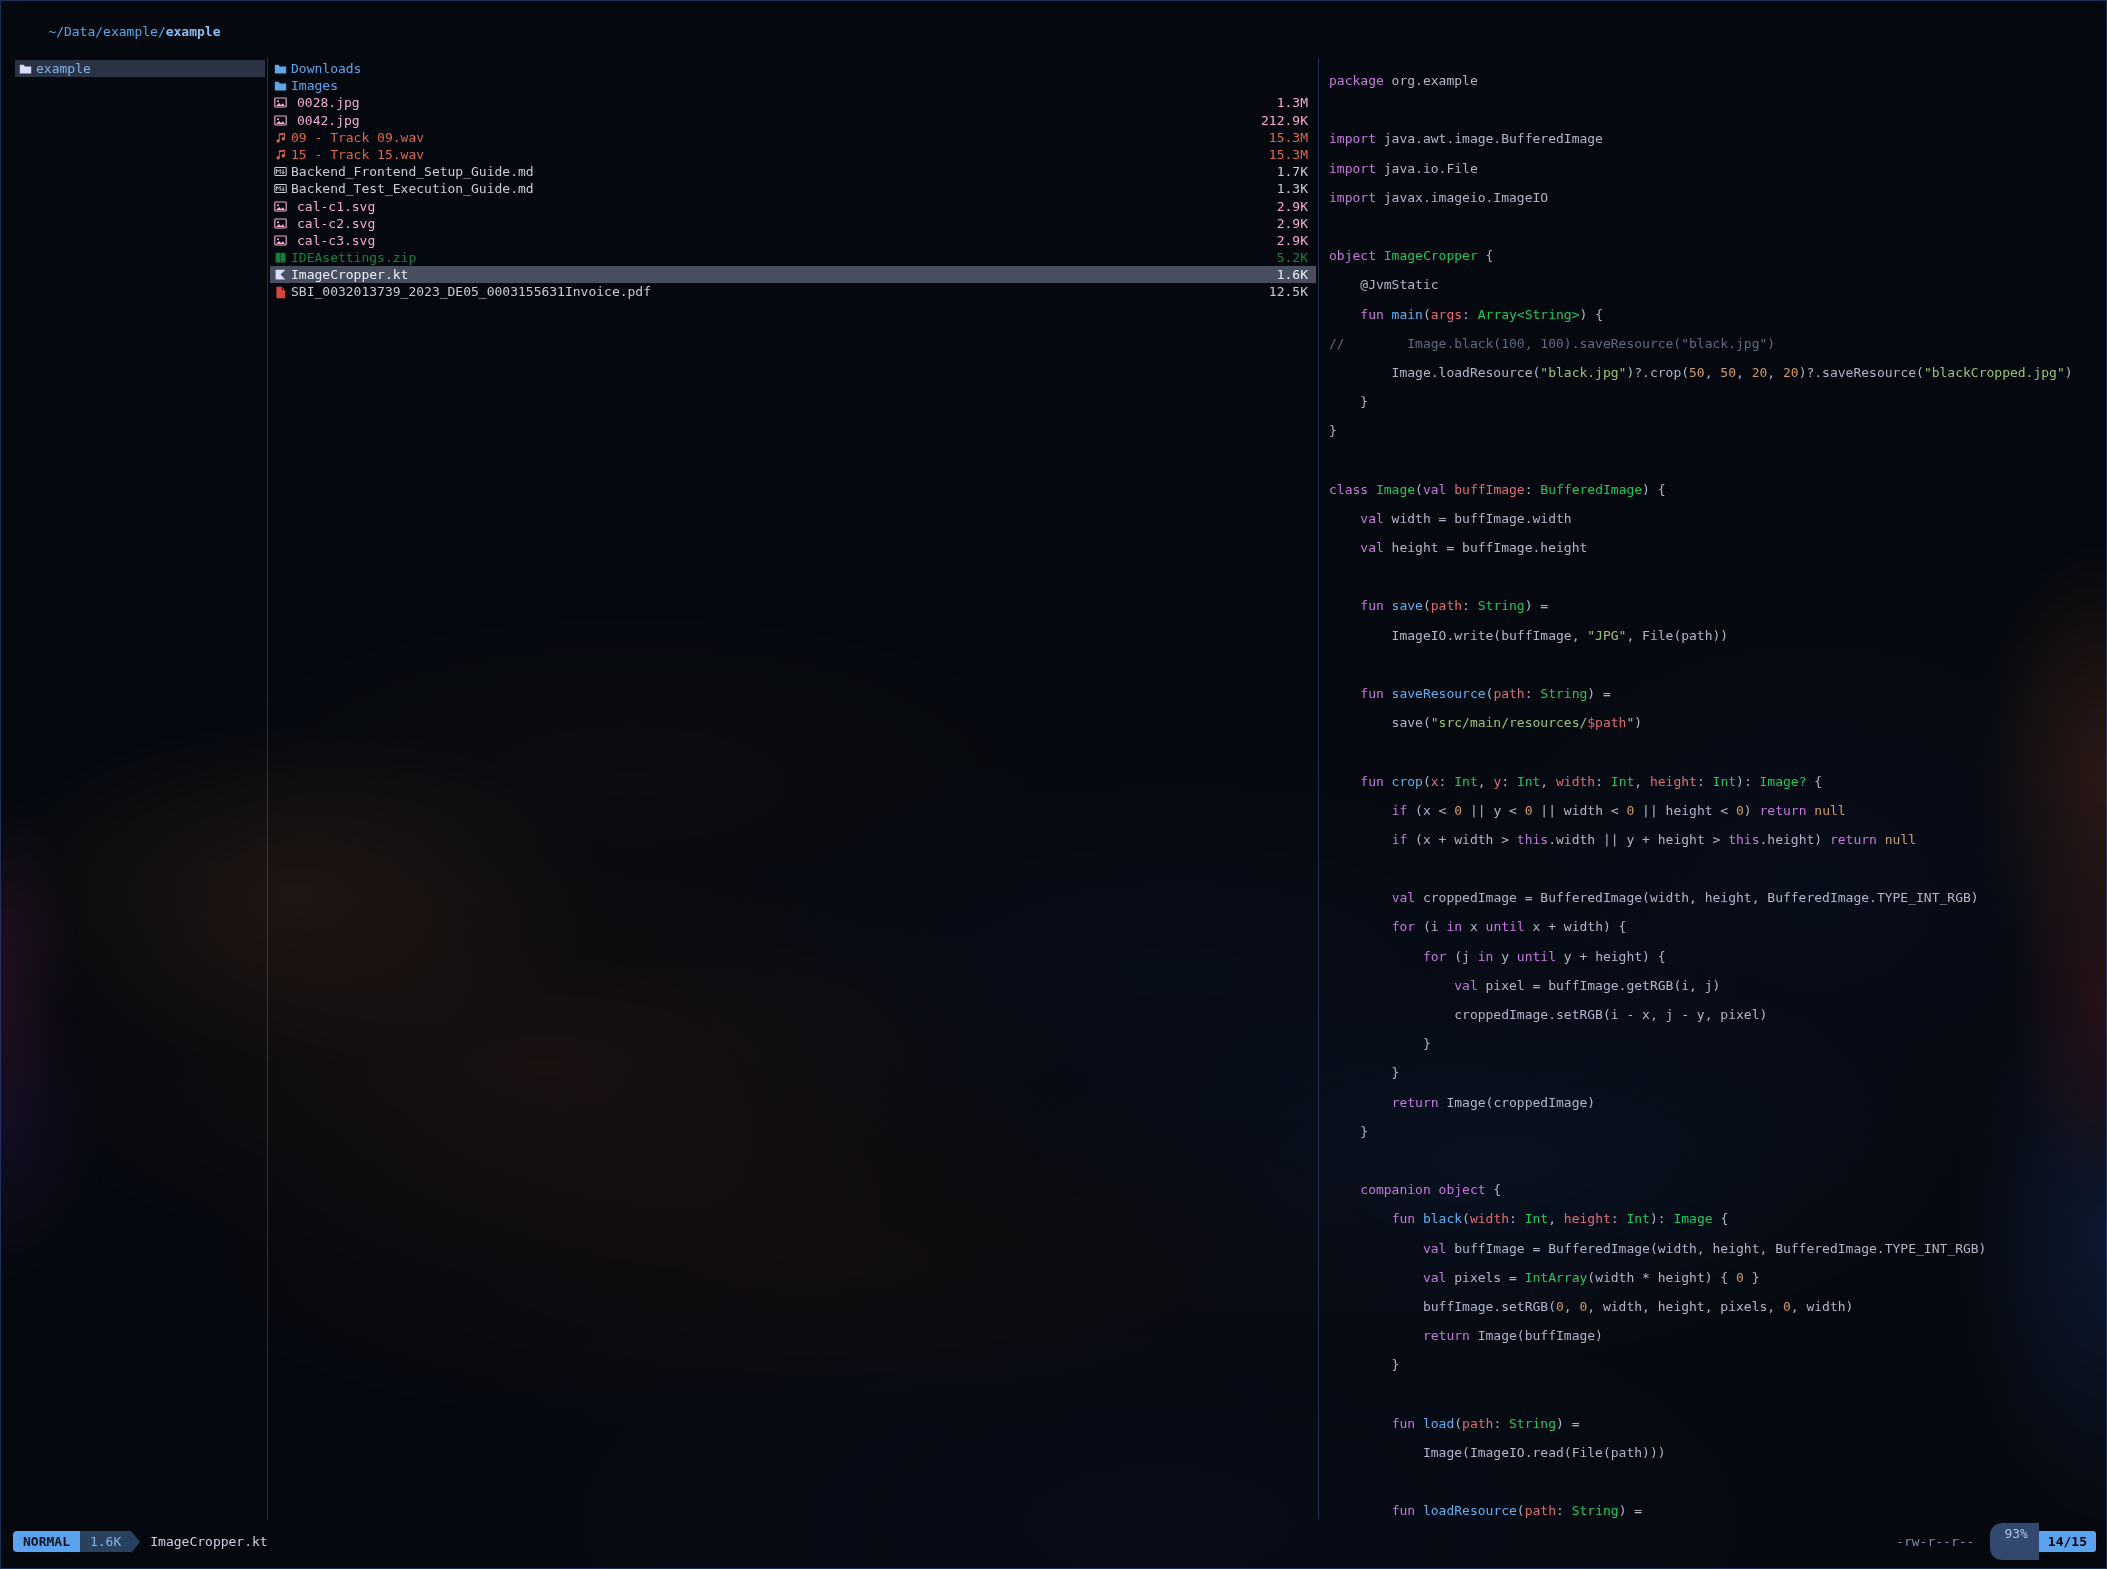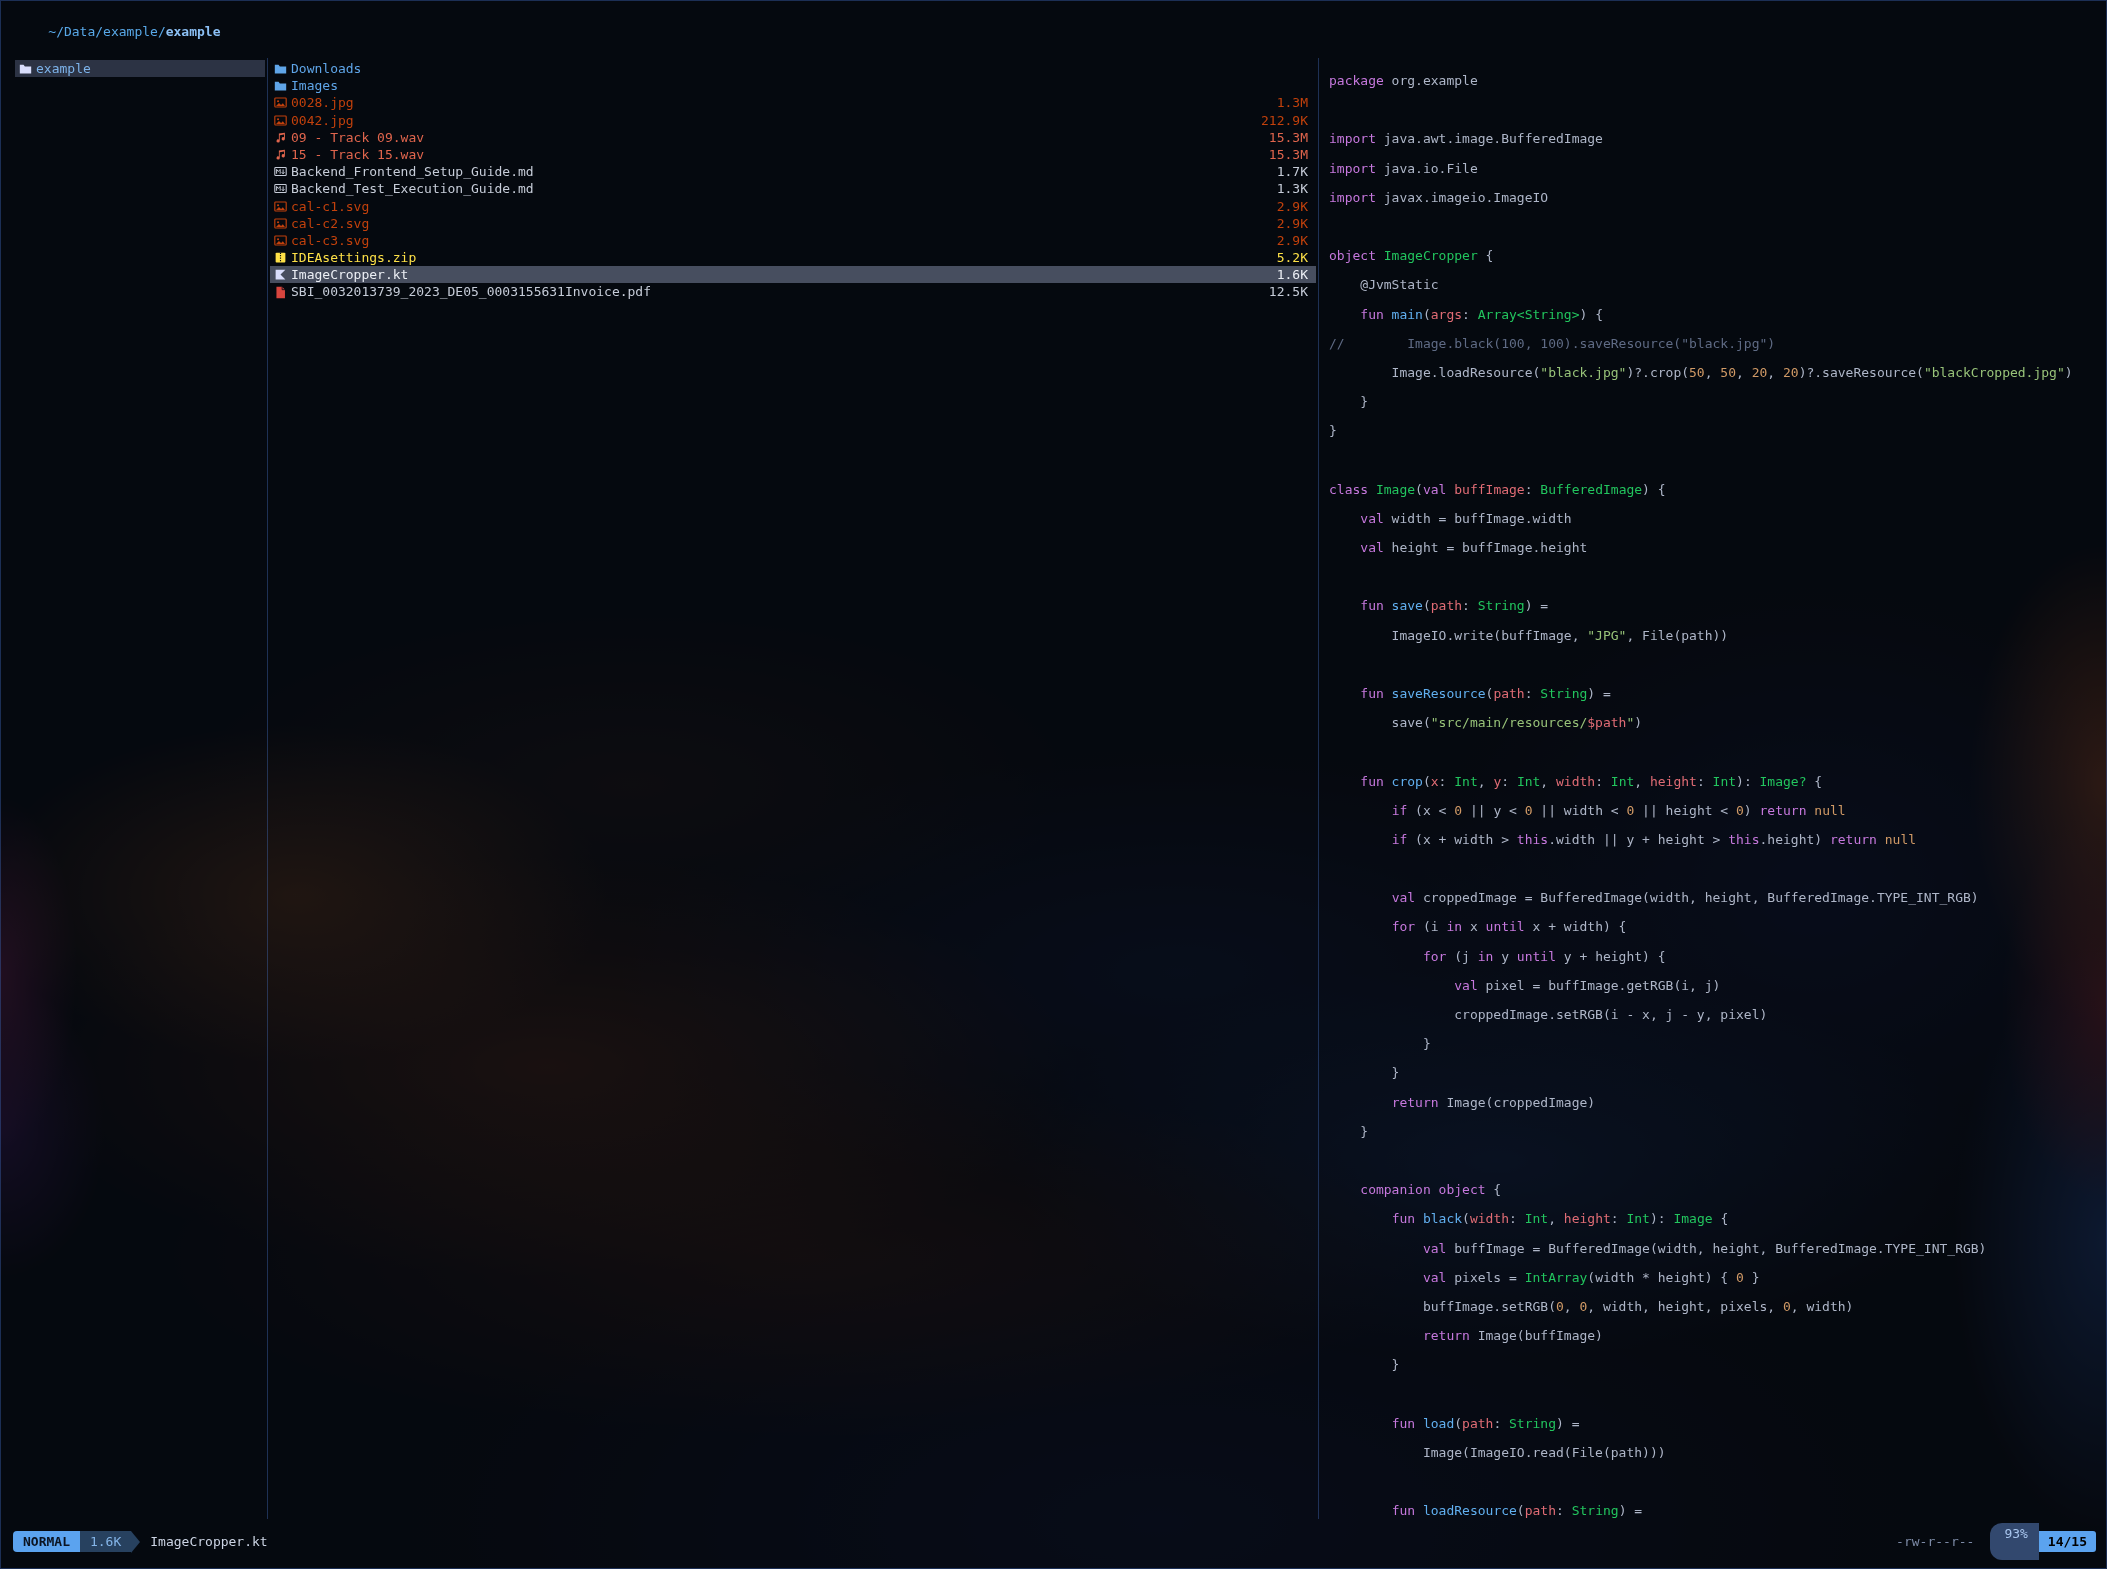--- a/index.html
+++ b/index.html
@@ -56,24 +56,24 @@
     height:17.2px; line-height:17.2px;
     padding:0 8px 0 4px;
     white-space:pre;
   }
   .row .icon { flex:0 0 17px; display:inline-flex; align-items:center; }
   .row .icon svg { width:13px; height:13px; }
   .fname { flex:1 1 auto; overflow:hidden; }
   .fsize { margin-left:10px; }
 
   .c-dir     { color:#5fa5e8; }
-  .c-image   { color:#c2410c; }
+  .c-image   { color:#f9a8d4;gap:6px; }
   .c-audio   { color:#e0654d; }
   .c-doc     { color:#c6ccd8; }
-  .c-archive { color:#fde047; }
+  .c-archive { color:#15803d; }
   .c-plain   { color:#c6ccd8; }
 
   .icc-red    { color:#d8453e; }
   .icc-kotlin { color:#a8b4ff; }
 
   .row.selected { background:#474e5f; color:#eceff5; }
   .row.selected .icon { color:#d9defc; }
 
   .pane-parent .row.selected { background:#2c3344; color:#7db3ea; }
 

